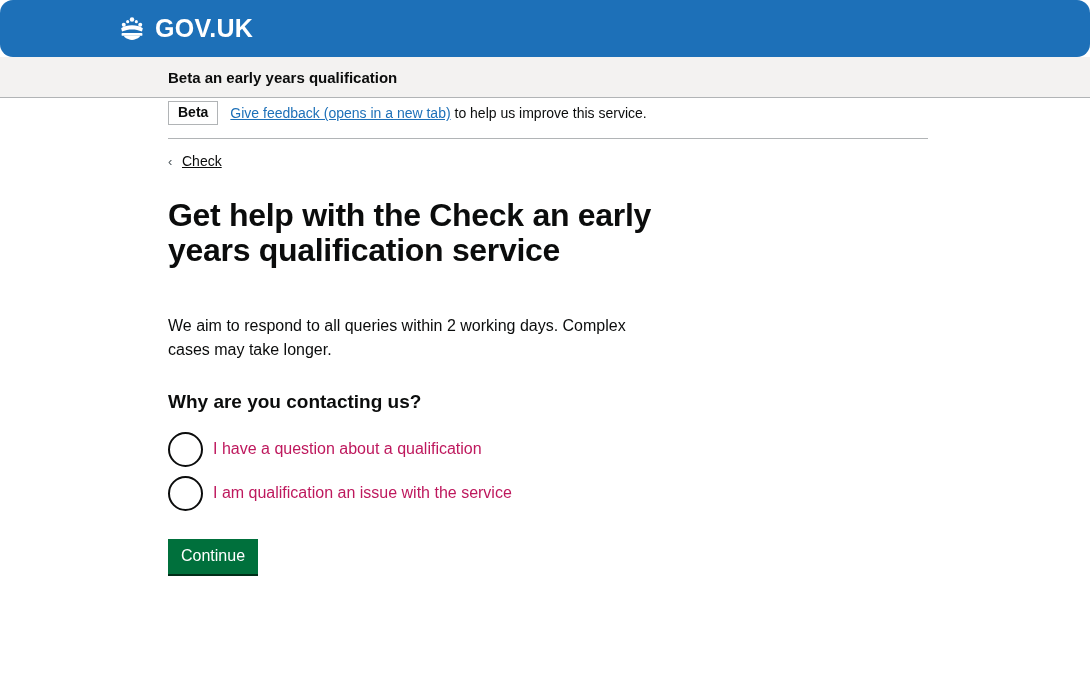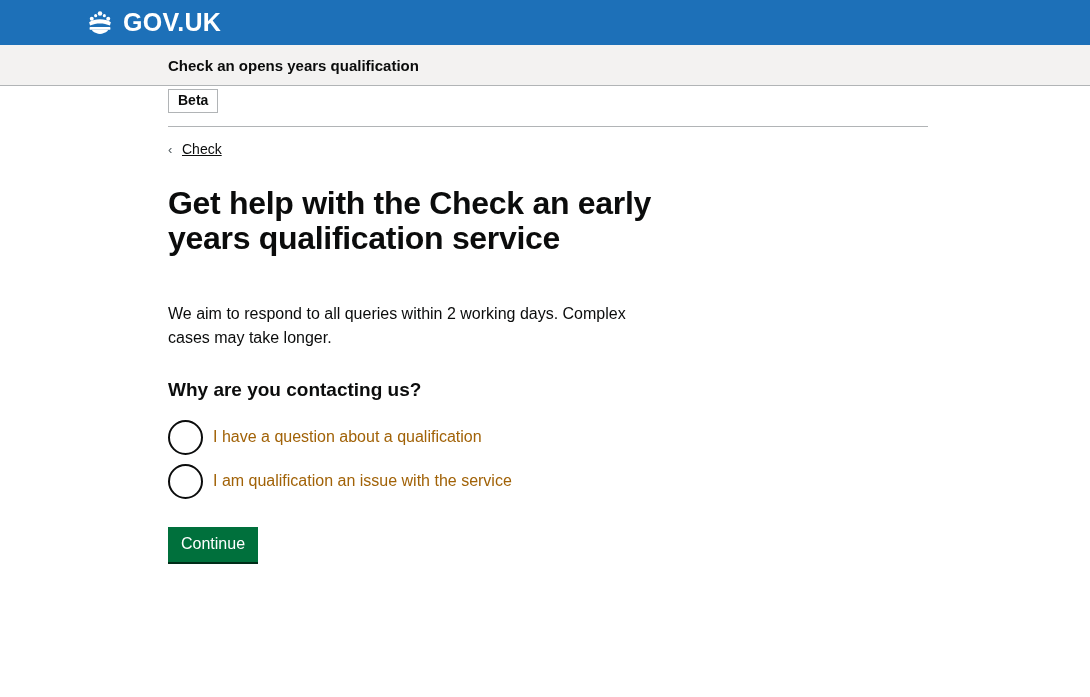--- a/index.html
+++ b/index.html
@@ -12,24 +12,25 @@
     height: 697px;
     background: #ffffff;
     font-family: "Liberation Sans", sans-serif;
     color: #0b0c0c;
     overflow: hidden;
   }
 
   
   .govuk-header {
     background: #1d70b8;
-    height: 45px;
-    display: flex;
-    align-items: center;
-    padding-left: 84px;
+    height: 57px;
+    display: flex;
+    align-items: center;
+    padding-left: 116px;
+    border-radius: 13px;
   }
   .header-logo {
     display: flex;
     align-items: center;
     gap: 7px;
     text-decoration: none;
   }
   .crown {
     display: block;
     width: 32px;
@@ -152,21 +153,21 @@
     width: 35px;
     height: 35px;
     border: 2px solid #0b0c0c;
     border-radius: 50%;
     background: #ffffff;
     flex: 0 0 auto;
   }
   .radio-label {
     font-size: 16px;
     margin-left: 10px;
-    color: #a16207;
+    color: #be185d;
   }
   .radio-item + .radio-item { margin-top: 4px; }
 
   
   .govuk-button {
     display: inline-block;
     margin-top: 26px;
     background: #00703c;
     box-shadow: 0 2px 0 #002d18;
     color: #ffffff;
@@ -193,27 +194,30 @@
         <path d="M3.5 14 C7 11.5 11 10.6 16 10.6 C21 10.6 25 11.5 28.5 14 L27.5 18 C23.8 16.2 20 15.5 16 15.5 C12 15.5 8.2 16.2 4.5 18 Z"></path>
         <rect x="4" y="19.5" width="24" height="3.4" rx="1"></rect>
         <path d="M7 24 C10 26.5 13 27.6 16 27.6 C19 27.6 22 26.5 25 24 L25 22.8 L7 22.8 Z"></path>
       </svg>
     </span>
     <span class="logo-text">GOV.UK</span>
   </a>
 </div>
 
 <div class="service-nav">
-  <a class="service-name" href="#">Check an opens years qualification</a>
+  <a class="service-name" href="#">Beta an early years qualification</a>
 </div>
 
 <div class="width-container">
 
   <div class="phase-banner">
     <strong class="phase-tag">Beta</strong>
+    <span class="phase-text">
+      <a href="#">Give feedback (opens in a new tab)</a><span> to help us improve this service.</span>
+    </span>
   </div>
 
   <div class="back-link-row">
     <a class="back-link" href="#">
       <span class="back-chevron">‹</span><span>Check</span>
     </a>
   </div>
 
   <main>
     <h1 class="page-title">Get help with the Check an early years qualification service</h1>

